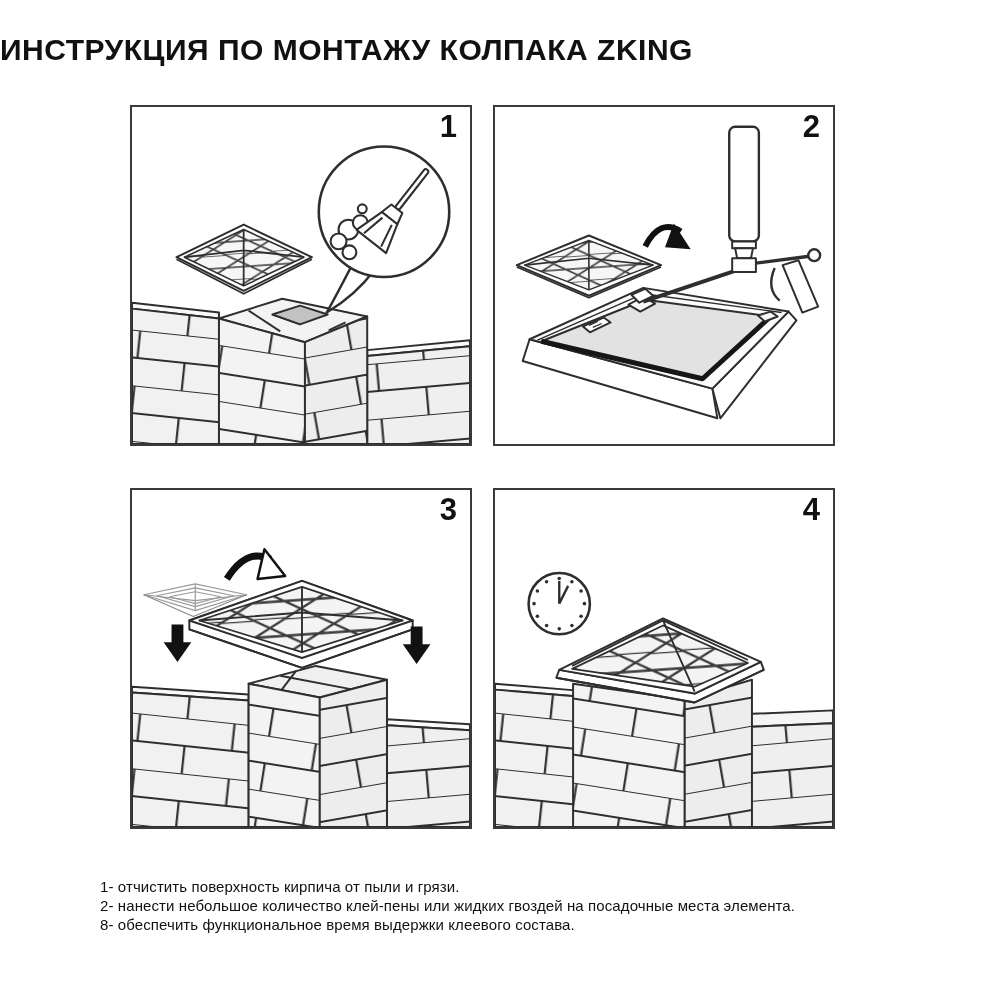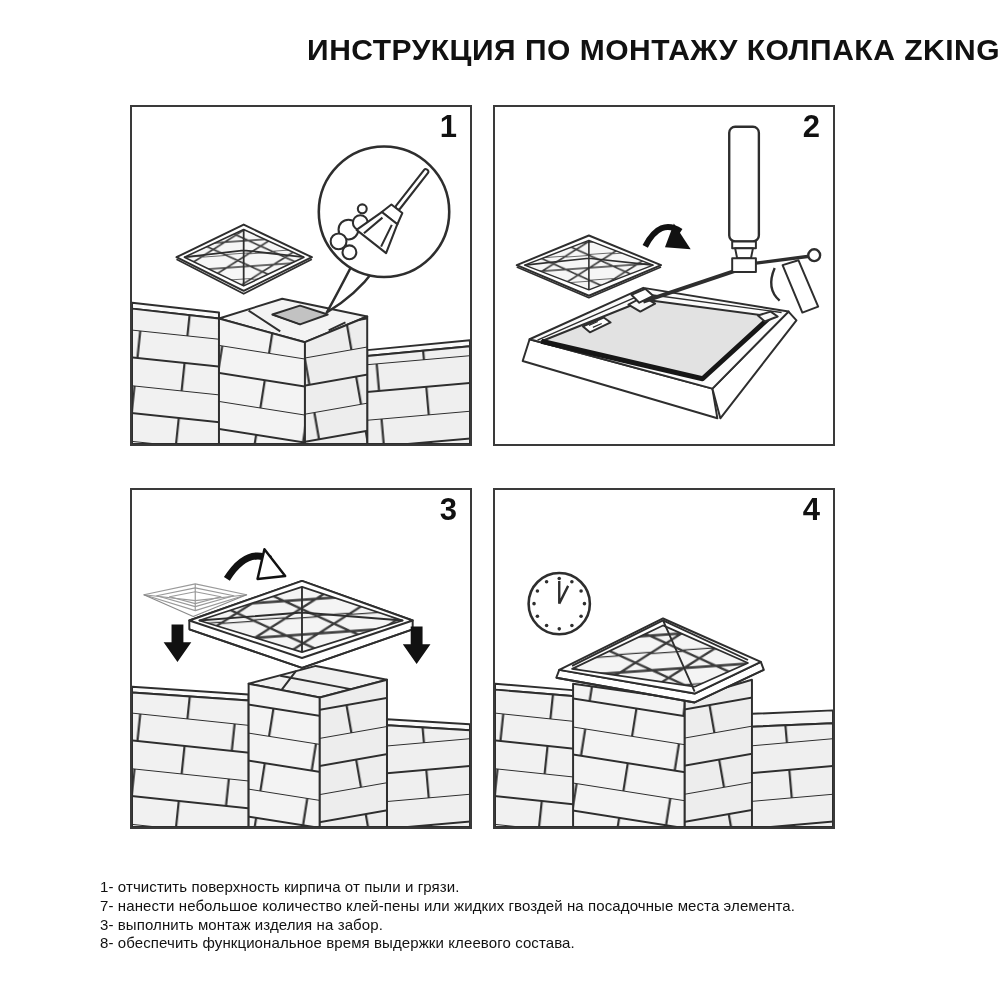--- a/index.html
+++ b/index.html
@@ -2,21 +2,21 @@
 <html><head>
 <meta charset="utf-8">
 <style>
   html,body{margin:0;padding:0;}
   body{
     width:1000px;height:1000px;position:relative;background:#ffffff;
     font-family:"Liberation Sans","DejaVu Sans",sans-serif;color:#111;
     overflow:hidden;
   }
   .title{
-    position:absolute;top:33px;left:0;width:1000px;text-align:right;
+    position:absolute;top:33px;left:0;width:1000px;text-align:left;
     font-size:30px;font-weight:800;letter-spacing:.5px;white-space:nowrap;
   }
   .panel{
     position:absolute;width:342px;height:341px;border:2px solid #3a3a3a;
     box-sizing:border-box;background:#fff;
   }
   .panel svg{position:absolute;left:0;top:0;width:100%;height:100%;}
   #p1{left:130px;top:105px;}
   #p2{left:493px;top:105px;}
   #p3{left:130px;top:488px;}
@@ -256,16 +256,15 @@
             <circle cx="52.2" cy="92.9" r="1.8"></circle>
         </g>
         <path d="M65,115 L65,92 M65,115 L74,97" stroke-width="2.4"></path>
       </g>
     </g>
   </svg>
 </div>
 
 <div class="instructions">
   <div class="instr-line">1- отчистить поверхность кирпича от пыли и грязи.</div>
-  <div class="instr-line">7- нанести небольшое количество клей-пены или жидких гвоздей на посадочные места элемента.</div>
-  <div class="instr-line">3- выполнить монтаж изделия на забор.</div>
+  <div class="instr-line">2- нанести небольшое количество клей-пены или жидких гвоздей на посадочные места элемента.</div>
   <div class="instr-line">8- обеспечить функциональное время выдержки клеевого состава.</div>
 </div>
 
 </body></html>

